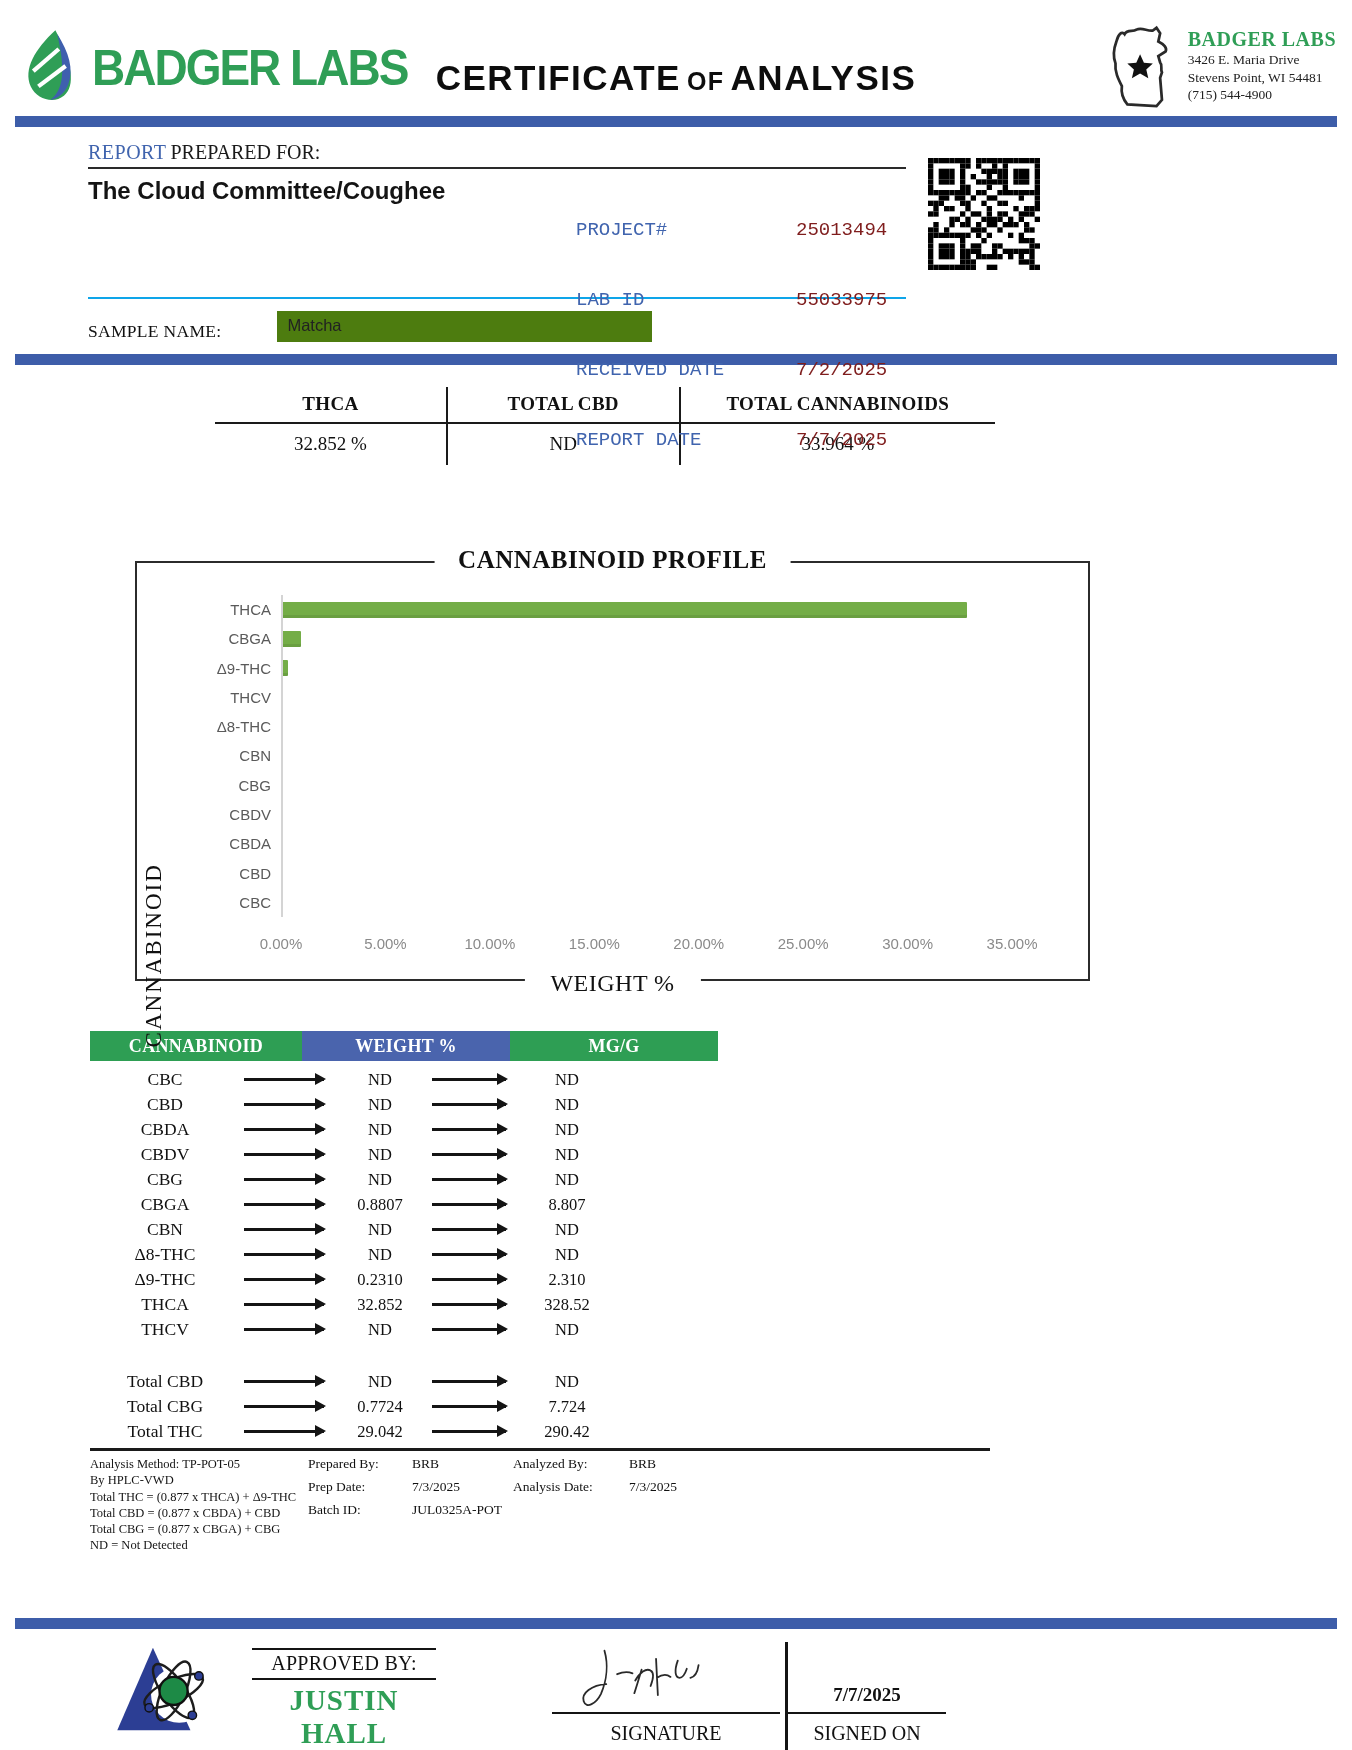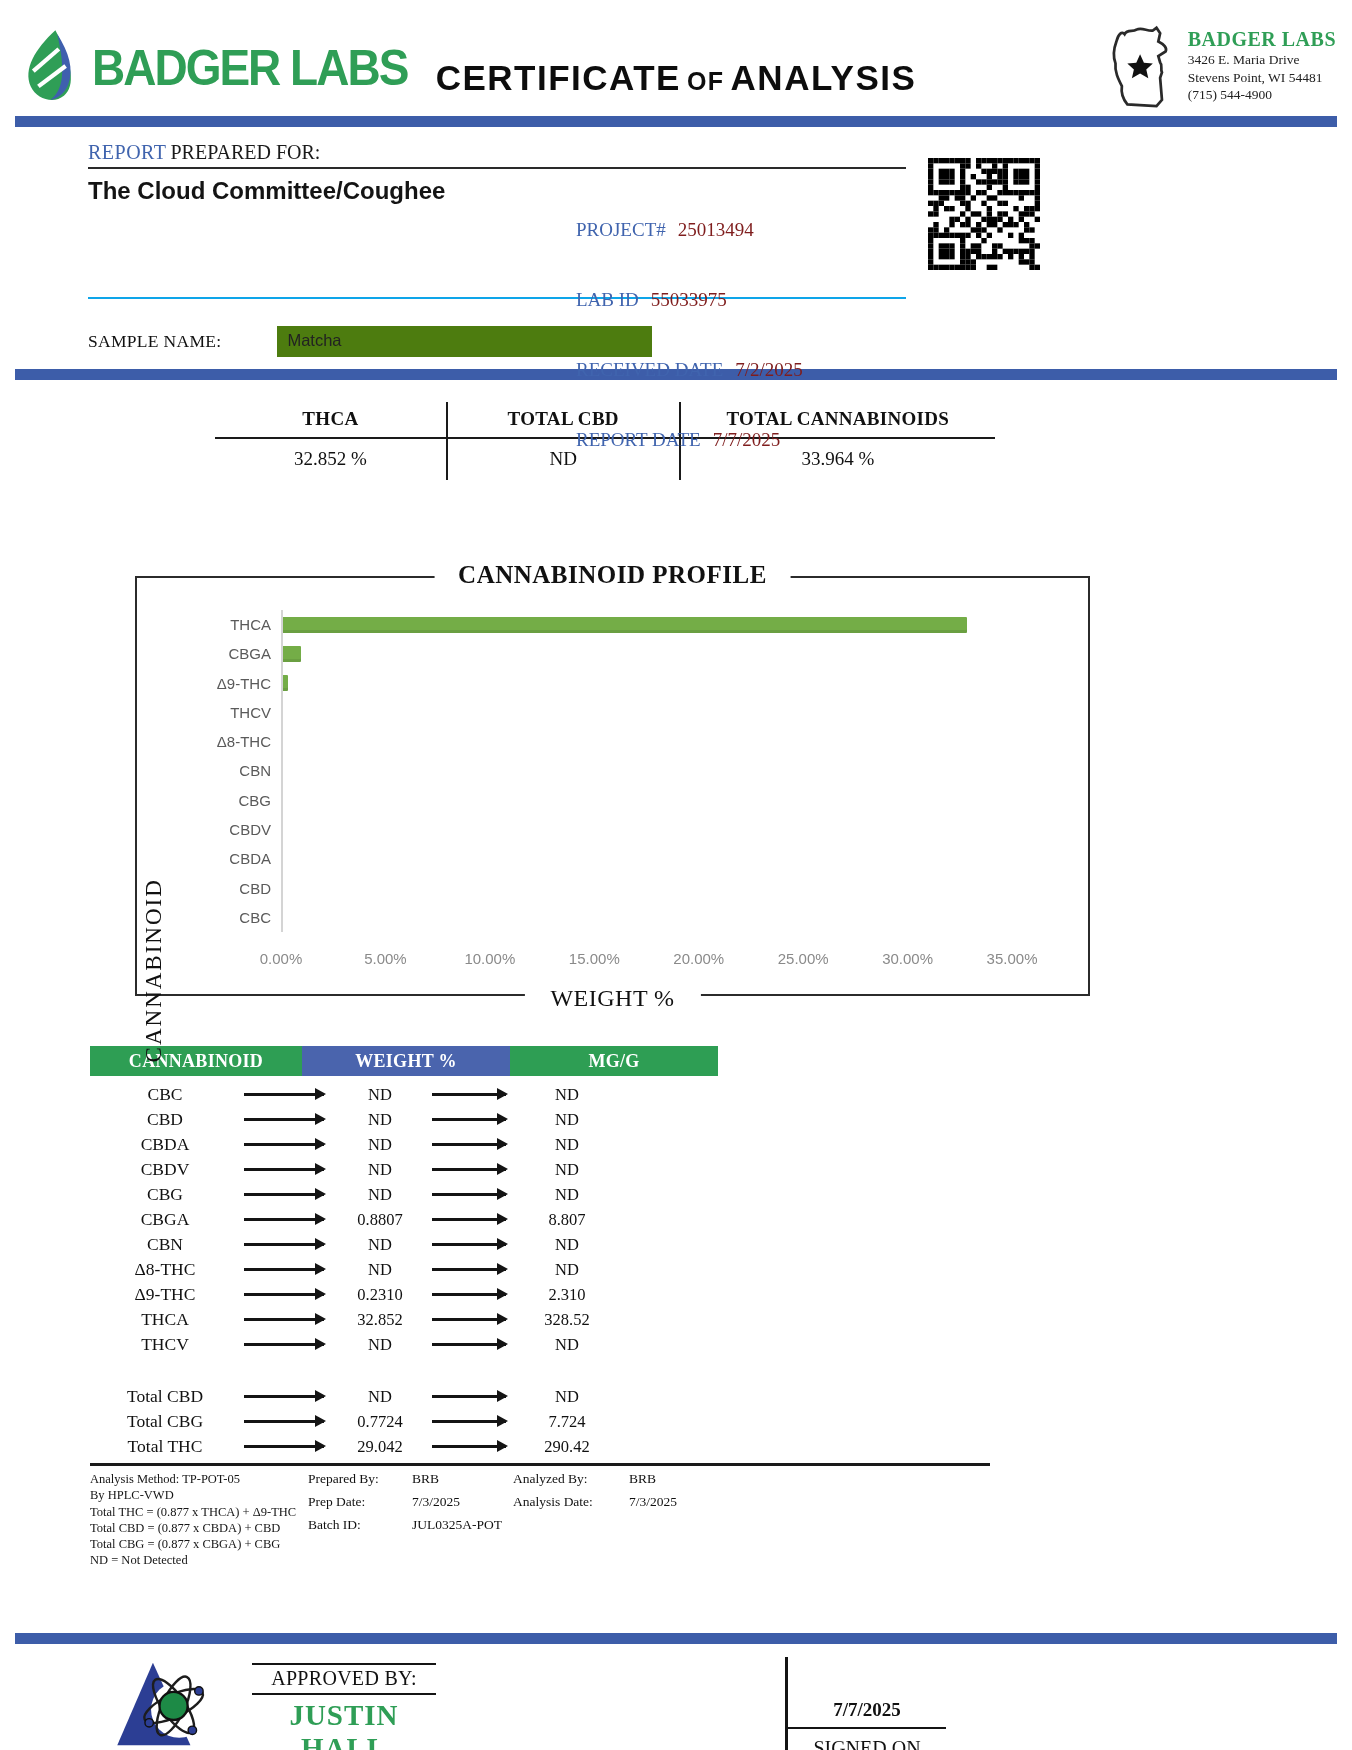--- a/index.html
+++ b/index.html
@@ -27,26 +27,26 @@
   .hdr-addr .addr { font-size:13.5px; line-height:1.3; color:#222; }
 
   
   .report { margin:14px 0 0 88px; width:818px; position:relative; }
   .rep-head { border-bottom:2px solid #2a2a2a; padding-bottom:3px; }
   .rep-head .rp { color:#4064ae; font-size:20px; letter-spacing:0.5px; }
   .rep-head .pf { color:#1a1a1a; font-size:20px; }
   .rep-body { position:relative; border-bottom:2px solid #0ea5e9; padding:8px 0 14px 0; min-height:130px; }
   .client { font-family:"Liberation Sans", sans-serif; font-weight:bold; font-size:24px; color:#141414; }
   .fields { position:absolute; top:6px; right:0; width:330px; }
-  .field-row { display:flex; justify-content:flex-start; align-items:baseline; margin-bottom:4px; }
+  .field-row { display:flex; justify-content:space-between; align-items:baseline; margin-bottom:4px;font-family:Liberation Mono, monospace; }
   .f-label { color:#4064ae; font-size:19px; text-align:right; }
   .f-value { color:#7f1d1d; font-size:19px; width:110px; margin-left:12px;margin-top:44px; }
   .qr { position:absolute; left:928px; top:158px; width:112px; height:112px; }
   .qr svg { fill:#000; }
-  .sample-row { margin:27px 0 12px 88px; display:flex; align-items:center; }
+  .sample-row { margin:12px 0 12px 88px; display:flex; align-items:flex-end; }
   .sample-label { font-size:17.5px; letter-spacing:0.3px; }
   .sample-value { font-family:"Liberation Sans", sans-serif; font-size:16.5px; color:#222;
     background:#4d7c0f; margin-left:56px; width:375px; padding:5px 10px 7px 10px; }
 
   
   .summary { margin:22px 0 0 215px; width:780px; display:grid; grid-template-columns:1fr 1fr 1.35fr; }
   .sum-col { border-right:2px solid #1a1a1a; }
   .sum-col:last-child { border-right:none; }
   .sum-label { text-align:center; font-weight:bold; font-size:19px; letter-spacing:0.3px;
     padding:6px 0 7px 0; border-bottom:2px solid #1a1a1a; }
@@ -659,18 +659,33 @@
     </span>
     
     
     
   </div>
   <div class="approved">
     <div class="approved-by">APPROVED BY:</div>
     <div class="approver">JUSTIN HALL</div>
     <div class="approver-title">LAB DIRECTOR</div>
   </div>
+  <div class="sigcol">
+    <div class="sigline">
+      <svg width="210" height="76" viewBox="0 0 220 84">
+        <path d="M42,14 C46,28 45,46 38,62 C33,72 22,79 19,70 C16,61 28,52 44,51
+                 M56,40 c7,-3 12,-3 17,-1
+                 m10,-4 c-3,10 -5,17 -8,26
+                 m1,-14 c5,-9 12,-14 17,-11 c4,2 3,9 0,17
+                 m6,-30 l2,40
+                 m-1,-19 c6,-4 11,-4 15,-1
+                 m8,-18 c-4,11 -3,19 2,19 c4,0 6,-4 8,-10
+                 m4,10 c5,-1 8,-7 9,-14" stroke="#2a2a2a" fill="none" stroke-width="2" stroke-linecap="round"></path>
+      </svg>
+    </div>
+    <div class="sig-label">SIGNATURE</div>
+  </div>
   <div class="vdiv"></div>
   <div class="signedcol">
     <div class="signed-date">7/7/2025</div>
     <div class="signed-label">SIGNED ON</div>
   </div>
 </div>
 
 </body></html>

